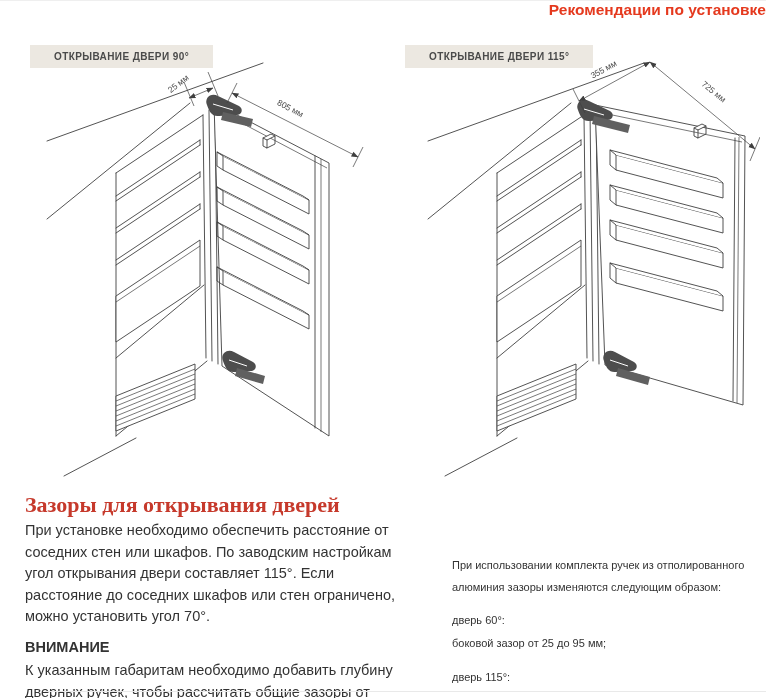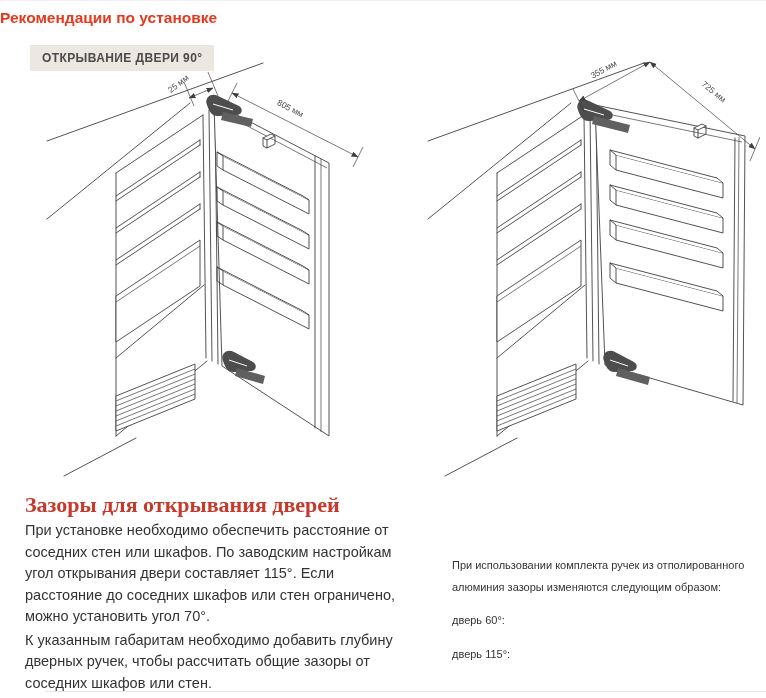--- a/index.html
+++ b/index.html
@@ -1,23 +1,23 @@
 <!DOCTYPE html>
 <html style="--title-accent: #e5391e; --heading-accent: #c6392b; --badge-bg: #ece8e1; --badge-text: #4a4a4a;"><head>
 <meta charset="utf-8">
 <style>
   html,body{margin:0;padding:0;background:#fff;}
   .page{position:relative;width:766px;height:698px;background:#fff;overflow:hidden;
         font-family:"Liberation Sans",sans-serif;color:#333;}
   .top-hairline{position:absolute;top:0;left:0;width:766px;height:1px;background:#efefef;}
   .bottom-hairline{position:absolute;top:691px;left:45px;width:721px;height:1px;background:#e9e9e9;}
-  .title{position:absolute;top:1px;left:0;width:766px;text-align:left;
-         font-size:15.5px;font-weight:bold;color:var(--title-accent,#e5391e);margin-top:8px;}
+  .title{position:absolute;top:1px;left:0;width:766px;text-align:right;
+         font-size:15.5px;font-weight:bold;color:var(--title-accent,#e5391e);}
   .badge{position:absolute;top:45px;background:var(--badge-bg,#ece8e1);color:var(--badge-text,#4a4a4a);
-         font-size:12px;font-weight:bold;letter-spacing:.4px;padding:6px 12px;white-space:nowrap;}
+         font-size:10px;font-weight:bold;letter-spacing:.4px;padding:6px 24px;white-space:nowrap;}
   .badge.b-left{left:30px;} .badge.b-right{left:405px;}
   svg.diagram{position:absolute;top:56px;width:362px;height:434px;}
   svg.diagram.d-left{left:17px;} svg.diagram.d-right{left:398px;}
   .line{stroke:#3f3f3f;stroke-width:.9;fill:none;stroke-linecap:round;}
   .thin{stroke:#3f3f3f;stroke-width:.7;fill:none;}
   .face{stroke:#3f3f3f;stroke-width:.9;fill:#ffffff;}
   .hinge{fill:#4d4d4d;stroke:none;}
   .hinge2{fill:#606060;stroke:none;}
   .hline{stroke:#fff;stroke-width:1;fill:none;}
   .dim-line{stroke:#3f3f3f;stroke-width:.7;fill:none;}
@@ -33,20 +33,21 @@
 </style>
 </head>
 <body>
 
 <div class="page">
   <div class="top-hairline"></div>
 
   <div class="title">Рекомендации по установке</div>
 
   <div class="badge b-left">ОТКРЫВАНИЕ ДВЕРИ 90°</div>
+  <div class="badge b-right">ОТКРЫВАНИЕ ДВЕРИ 115°</div>
 
   <svg class="diagram d-left" viewBox="0 0 362 434">
     <defs>
       <marker id="ah" markerUnits="userSpaceOnUse" markerWidth="7" markerHeight="7" refX="6.5" refY="3.5" orient="auto-start-reverse">
         <path d="M0,0.8 L7,3.5 L0,6.2 Z" fill="#3f3f3f"></path>
       </marker>
     </defs>
 
     <g>
       <path class="line" d="M30,85 L246,7"></path>
@@ -204,27 +205,29 @@
       <path class="dim-line" d="M362,81 L352,105"></path>
       <path class="dim-line" d="M252,6 L357,93" marker-start="url(#ah)" marker-end="url(#ah)"></path>
       <text class="dim-text" x="314" y="38" text-anchor="middle" transform="rotate(39 314 38)">725 мм</text>
     </g>
   </svg>
 
   <div class="heading">Зазоры для открывания дверей</div>
 
   <div class="col-left">
     <p>При установке необходимо обеспечить расстояние от соседних стен или шкафов. По заводским настройкам угол открывания двери составляет 115°. Если расстояние до соседних шкафов или стен ограничено, можно установить угол 70°.</p>
+    <p class="warning-h">ВНИМАНИЕ</p>
     <p class="warning-p">К указанным габаритам необходимо добавить глубину дверных ручек, чтобы рассчитать общие зазоры от соседних шкафов или стен.</p>
   </div>
 
   <div class="col-right">
     <p>При использовании комплекта ручек из отполированного алюминия зазоры изменяются следующим образом:</p>
     <p class="opt">
       <span>дверь 60°:</span><br>
+      <span>боковой зазор от 25 до 95 мм;</span>
     </p>
     <p class="opt">
       <span>дверь 115°:</span><br>
     </p>
   </div>
 
   <div class="bottom-hairline"></div>
 </div>
 
 </body></html>

